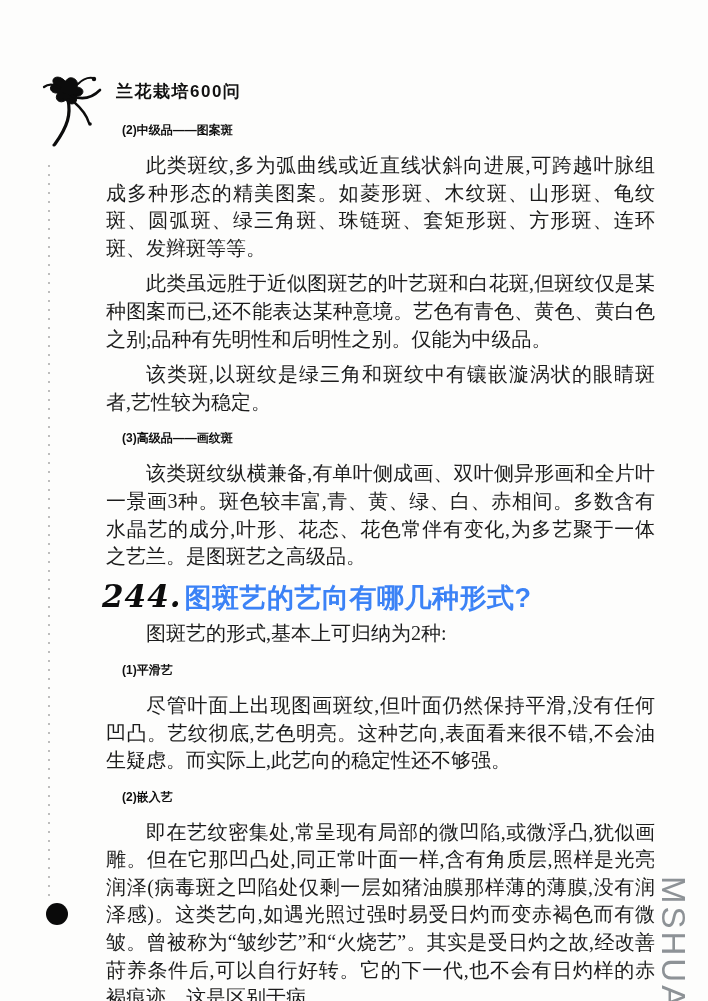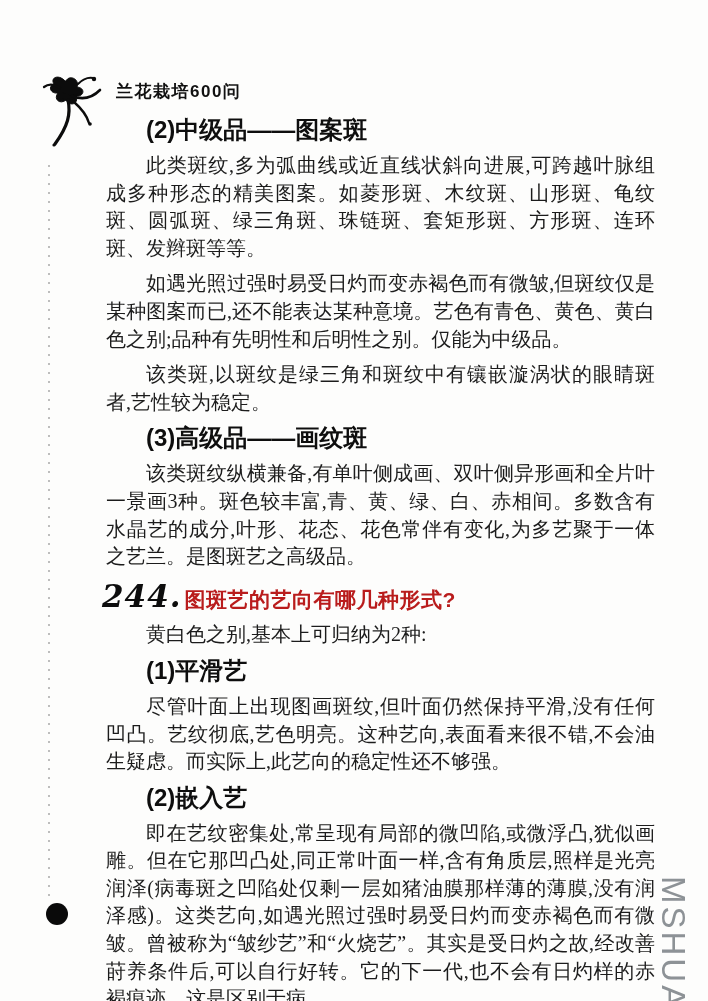--- a/index.html
+++ b/index.html
@@ -33,31 +33,31 @@
   
   .content {
     position:absolute; left:98px; top:116px; width:565px;
     font-size:20px; line-height:27.6px; text-align:justify;
     text-justify:inter-ideograph;
   }
   .para { margin:8px; text-indent:2em; }
   .sub {
     margin:0; text-indent:2em;
     font-family:"Liberation Sans","DejaVu Sans",sans-serif;
-    font-weight:bold; font-size:24px; line-height:28px; color:#0e0e0e;
+    font-weight:bold; font-size:12px; line-height:28px; color:#0e0e0e;
   }
   .q { margin:12px 0 8px 4px; text-indent:0; display:flex; align-items:baseline; }
   .qnum {
     font-family:"DejaVu Serif","Liberation Serif",serif;
     font-style:italic; font-weight:bold; font-size:31px; letter-spacing:1px;
     margin-right:3px; color:#0d0d0d;
   }
   .qtitle {
     font-family:"Liberation Sans","DejaVu Sans",sans-serif;
-    font-weight:bold; font-size:21px; color:#b91c1c; letter-spacing:.5px;
+    font-weight:bold; font-size:27px; color:#3b82f6; letter-spacing:.5px;
   }
   
   .watermark {
     position:absolute; left:692px; top:876px;
     transform-origin:0 0; transform:rotate(90deg);
     font-family:"Liberation Sans","DejaVu Sans",sans-serif;
     font-size:33px; letter-spacing:3px; color:#8d9296; white-space:nowrap;
   }
 </style>
 </head>
@@ -82,31 +82,31 @@
     </svg>
     <div class="book-title">兰花栽培600问</div>
   </div>
 
   <div class="dotted-line"></div>
   <div class="margin-dot"></div>
 
   <div class="content">
     <p class="sub">(2)中级品——图案斑</p>
     <p class="para">此类斑纹,多为弧曲线或近直线状斜向进展,可跨越叶脉组成多种形态的精美图案。如菱形斑、木纹斑、山形斑、龟纹斑、圆弧斑、绿三角斑、珠链斑、套矩形斑、方形斑、连环斑、发辫斑等等。</p>
-    <p class="para">如遇光照过强时易受日灼而变赤褐色而有微皱,但斑纹仅是某种图案而已,还不能表达某种意境。艺色有青色、黄色、黄白色之别;品种有先明性和后明性之别。仅能为中级品。</p>
+    <p class="para">此类虽远胜于近似图斑艺的叶艺斑和白花斑,但斑纹仅是某种图案而已,还不能表达某种意境。艺色有青色、黄色、黄白色之别;品种有先明性和后明性之别。仅能为中级品。</p>
     <p class="para">该类斑,以斑纹是绿三角和斑纹中有镶嵌漩涡状的眼睛斑者,艺性较为稳定。</p>
     <p class="sub">(3)高级品——画纹斑</p>
     <p class="para">该类斑纹纵横兼备,有单叶侧成画、双叶侧异形画和全片叶一景画3种。斑色较丰富,青、黄、绿、白、赤相间。多数含有水晶艺的成分,叶形、花态、花色常伴有变化,为多艺聚于一体之艺兰。是图斑艺之高级品。</p>
 
     <div class="q">
       <span class="qnum">244.</span>
       <span class="qtitle">图斑艺的艺向有哪几种形式?</span>
     </div>
 
-    <p class="para">黄白色之别,基本上可归纳为2种:</p>
+    <p class="para">图斑艺的形式,基本上可归纳为2种:</p>
     <p class="sub">(1)平滑艺</p>
     <p class="para">尽管叶面上出现图画斑纹,但叶面仍然保持平滑,没有任何凹凸。艺纹彻底,艺色明亮。这种艺向,表面看来很不错,不会油生疑虑。而实际上,此艺向的稳定性还不够强。</p>
     <p class="sub">(2)嵌入艺</p>
     <p class="para">即在艺纹密集处,常呈现有局部的微凹陷,或微浮凸,犹似画雕。但在它那凹凸处,同正常叶面一样,含有角质层,照样是光亮润泽(病毒斑之凹陷处仅剩一层如猪油膜那样薄的薄膜,没有润泽感)。这类艺向,如遇光照过强时易受日灼而变赤褐色而有微皱。曾被称为“皱纱艺”和“火烧艺”。其实是受日灼之故,经改善莳养条件后,可以自行好转。它的下一代,也不会有日灼样的赤褐痕迹。这是区别于病</p>
   </div>
 
   <div class="watermark">MSHUA</div>
 
 </div>
 

